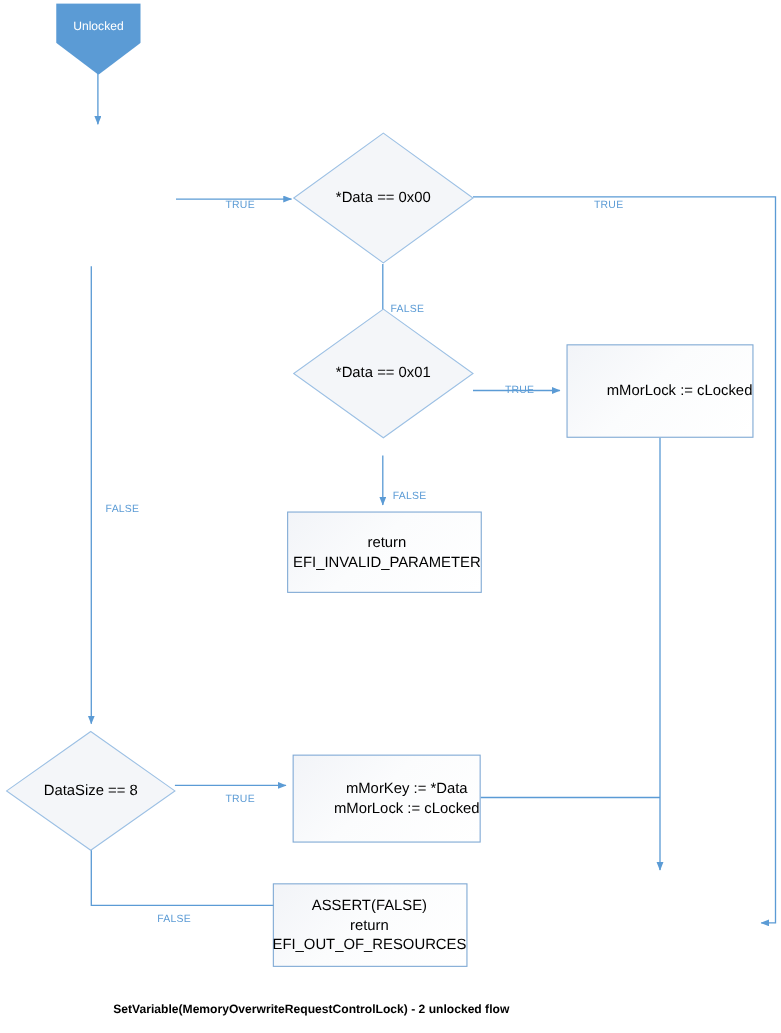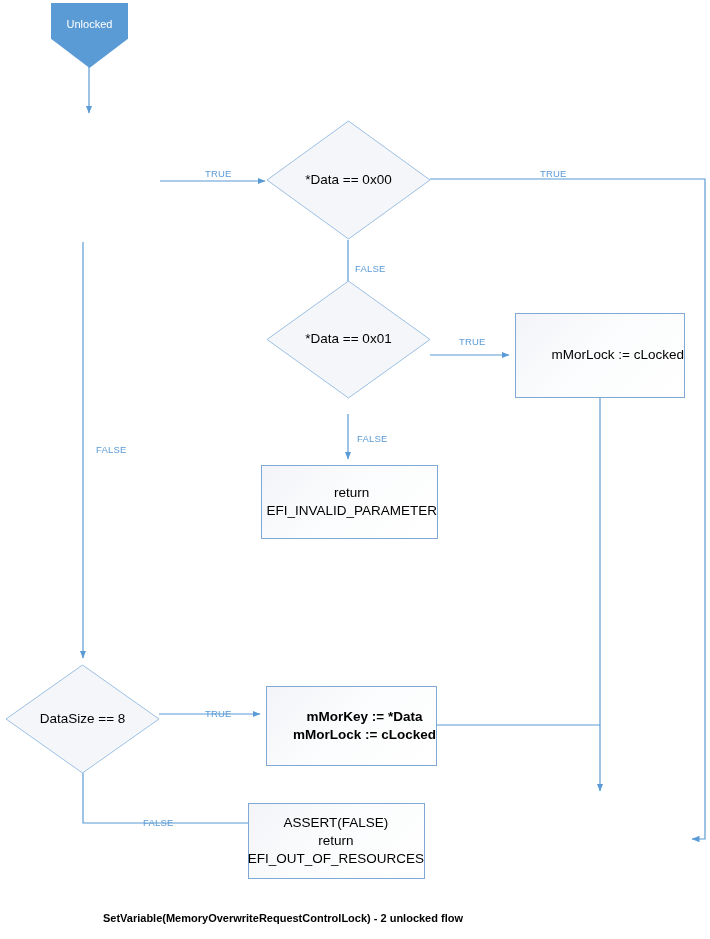--- a/index.html
+++ b/index.html
@@ -64,20 +64,21 @@
   .decision .dia-label {
     position: relative;
     z-index: 2;
   }
   .edge-label {
     position: absolute;
     color: #5B9BD5;
     font-size: 9.5px;
     letter-spacing: 0.2px;
     white-space: nowrap;
+    margin-top: 13px;
   }
   .caption {
     position: absolute;
     left: 0;
     width: 566px;
     text-align: center;
     font-weight: bold;
     font-size: 11px;
     color: #000000;
   }
@@ -147,21 +148,21 @@
 EFI_INVALID_PARAMETER</span>
   </div>
 
   <div class="node decision" style="left:5px; top:664px; width:155px; height:110px;align-items:center;">
     <svg class="dia-shape" viewBox="0 0 155 110" preserveAspectRatio="none">
       <polygon points="77.5,1 154,55 77.5,109 1,55" fill="#f4f6f9" stroke="#9CC0E4" stroke-width="1"></polygon>
     </svg>
     <span class="dia-label">DataSize == 8</span>
   </div>
 
-  <div class="node process" style="left:266px; top:686px; width:171px; height:80px;font-weight:bold;">
+  <div class="node process" style="left:266px; top:686px; width:171px; height:80px;">
     <span>mMorKey := *Data
 mMorLock := cLocked</span>
   </div>
 
   <div class="node process" style="left:248px; top:803px; width:177px; height:76px;">
     <span>ASSERT(FALSE)
 return
 EFI_OUT_OF_RESOURCES</span>
   </div>
 

